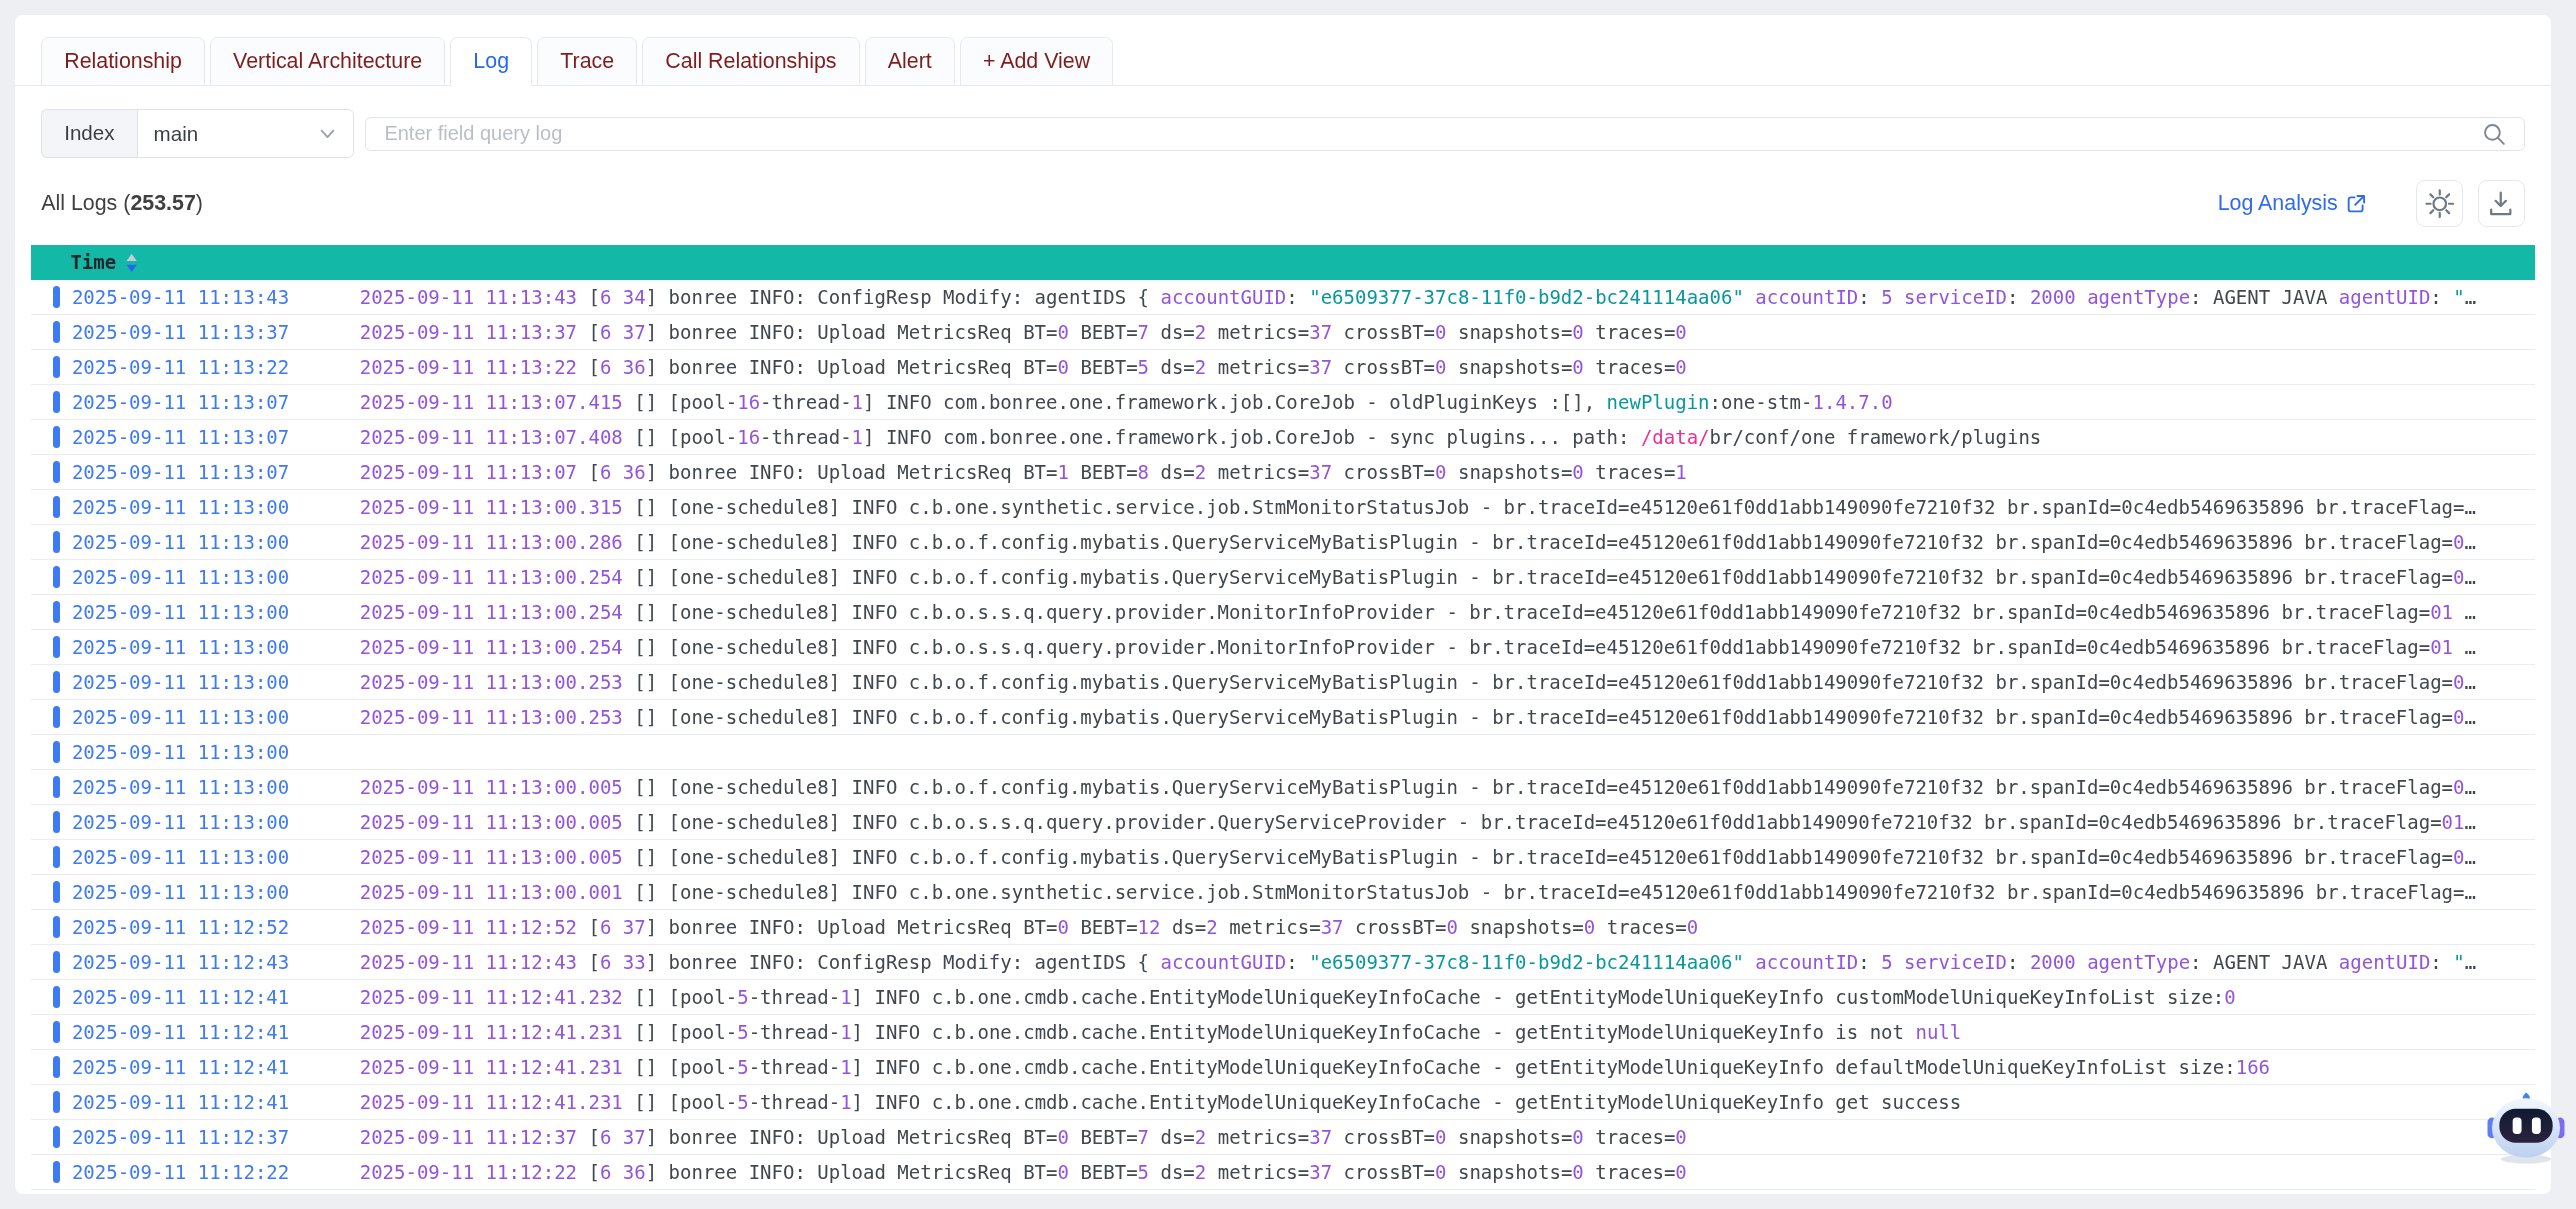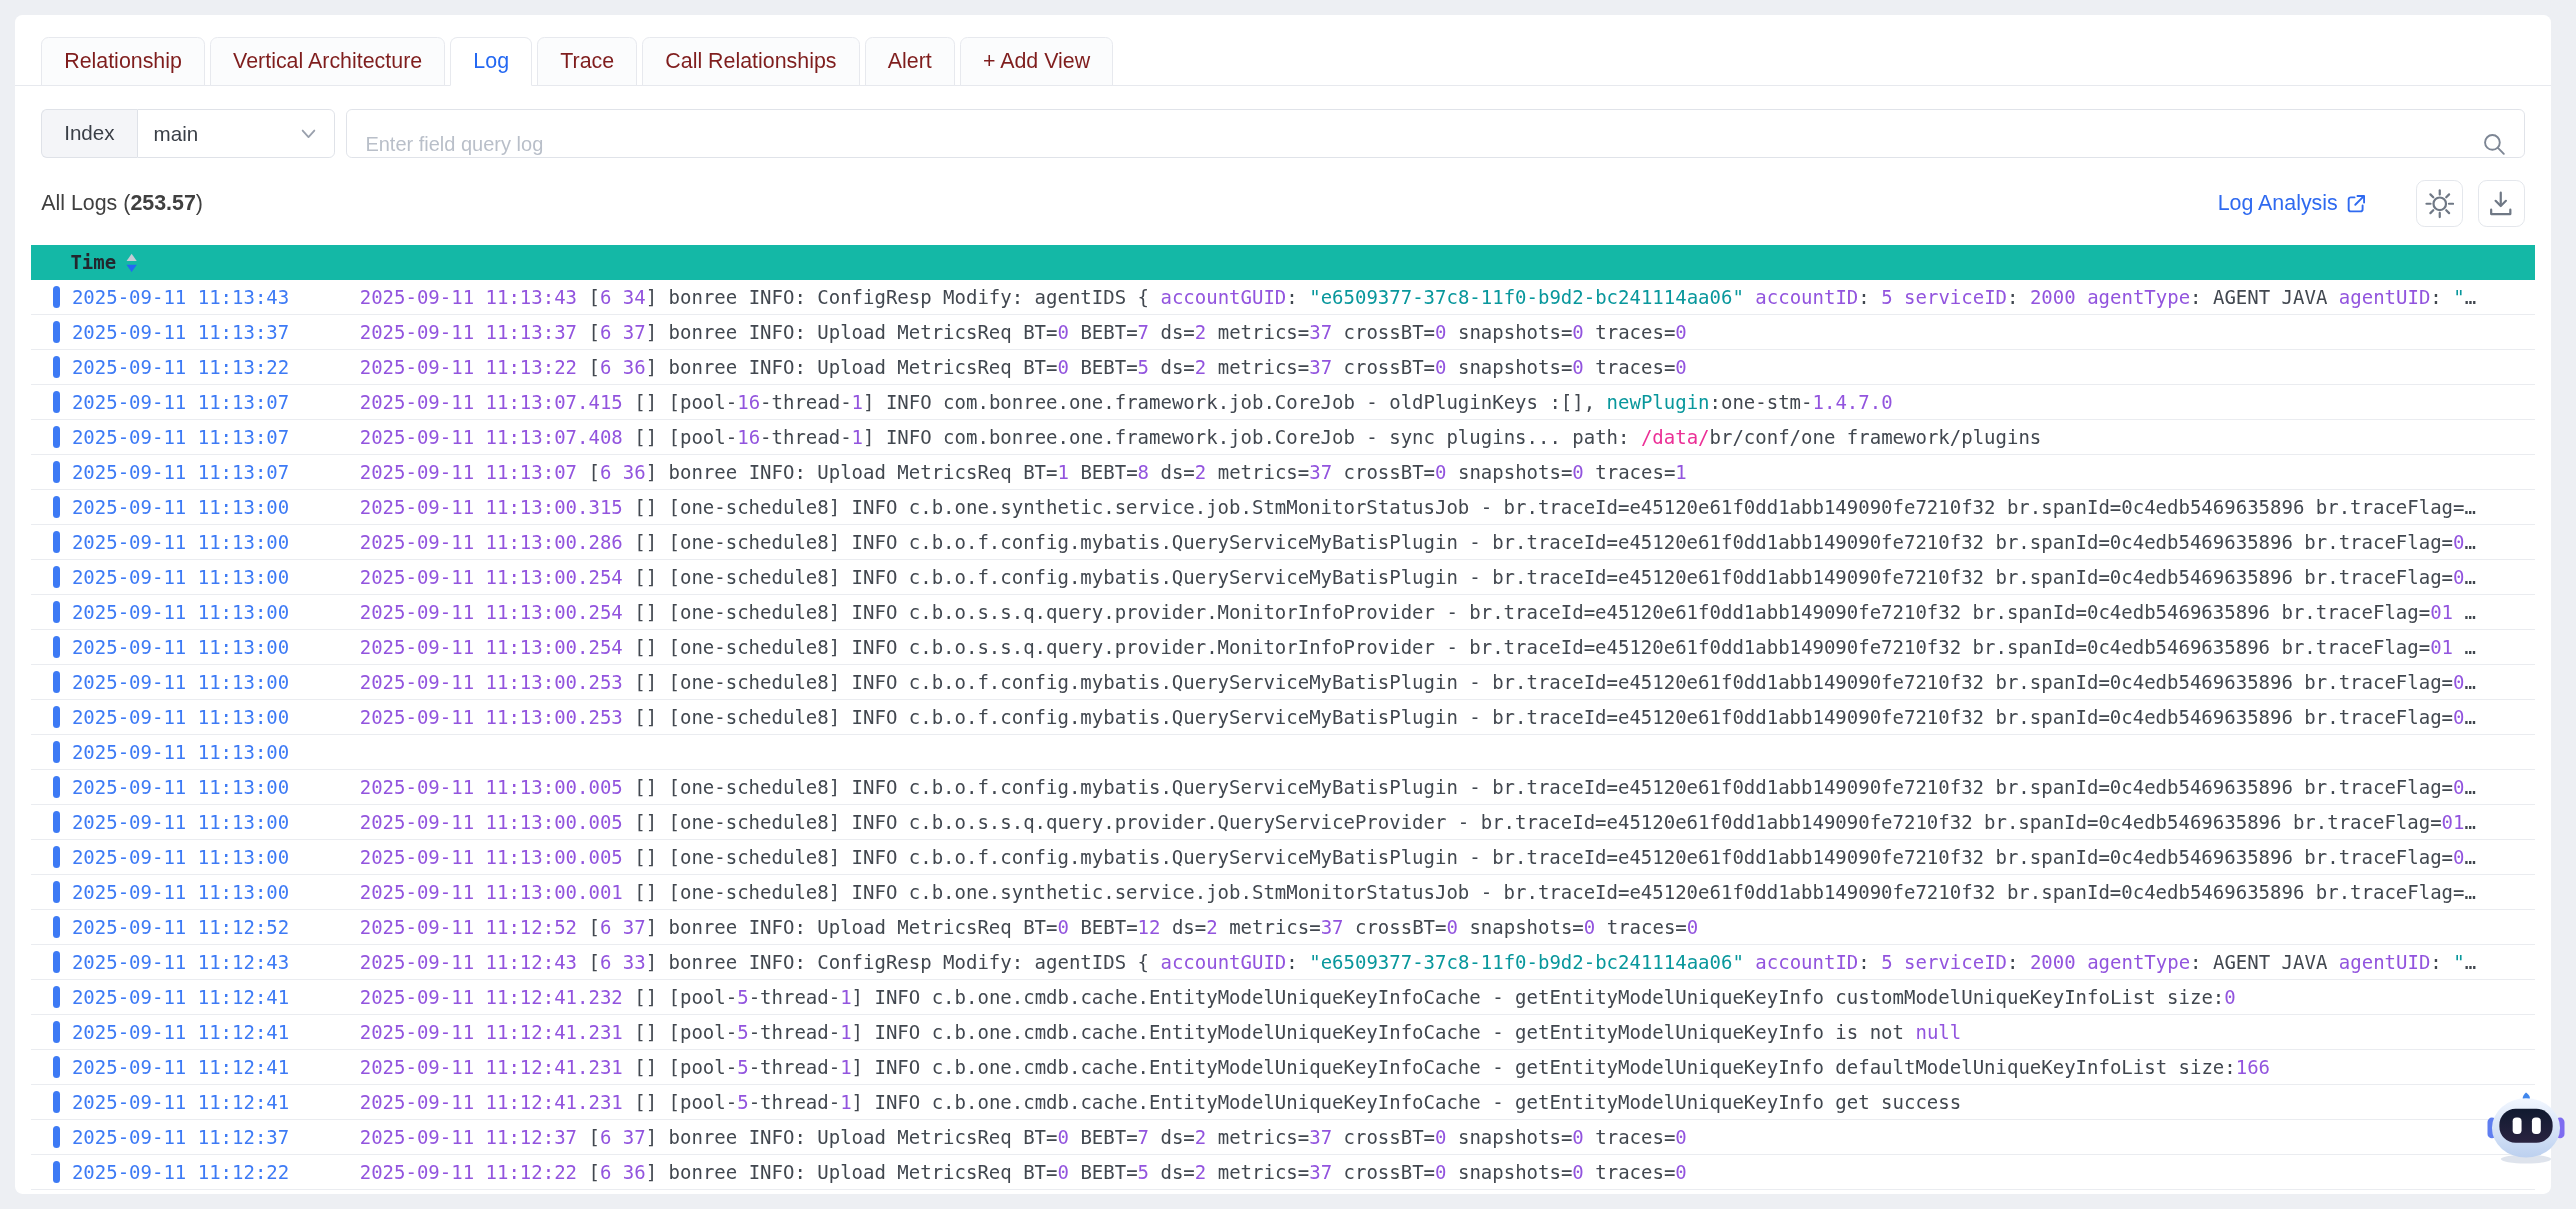--- a/index.html
+++ b/index.html
@@ -14,25 +14,25 @@
     font-size:21.4px;color:#7f1d1d;margin-bottom:-1.5px;border-bottom:1.5px solid #e7e9ee;
     white-space:nowrap;cursor:pointer;}
   .tab.active{background:#fff;color:#2468f2;border-bottom:1.5px solid #fff;}
   
   .filterrow{display:flex;align-items:center;margin:23.6px 26.5px 0 26.5px;}
   .index-group{display:flex;flex:none;}
   .index-label{background:#f4f5f8;border:1.5px solid #dfe2e8;border-right:none;
     border-radius:5.9px 0 0 5.9px;height:49px;line-height:46px;padding:0 22px;
     font-size:20.6px;color:#3a3f47;box-sizing:border-box;}
   .index-select{background:#fff;border:1.5px solid #dfe2e8;border-radius:0 5.9px 5.9px 0;
-    height:49px;width:198px;display:flex;align-items:center;justify-content:space-between;
+    height:49px;width:217px;display:flex;align-items:center;justify-content:space-between;
     padding:0 16px;font-size:20.6px;color:#3a3f47;box-sizing:border-box;cursor:pointer;}
   .chev{width:19px;height:19px;flex:none;}
-  .searchbox{flex:1;margin-left:11.8px;border:1.5px solid #e0e3e9;border-radius:5.9px;height:49px;
-    display:flex;align-items:flex-end;padding:0 16px;box-sizing:border-box;background:#fff;}
+  .searchbox{flex:1;margin-left:11.8px;border:1.5px solid #e0e3e9;border-radius:5.9px;height:34px;
+    display:flex;align-items:center;padding:0 16px;box-sizing:border-box;background:#fff;}
   .searchbox input{flex:1;border:none;outline:none;font-size:20px;color:#3a3f47;
     font-family:"Liberation Sans",sans-serif;background:transparent;}
   .searchbox input::placeholder{color:#b9bfc9;}
   
   .metarow{display:flex;align-items:center;justify-content:space-between;margin:22px 26.5px 17.7px 26.5px;}
   .alllogs{font-size:21.4px;color:#404040;}
   .alllogs b{font-weight:bold;}
   .meta-right{display:flex;align-items:center;}
   .loglink{color:#2f6af0;font-size:21.4px;display:flex;align-items:center;cursor:pointer;margin-right:34px;}
   .loglink svg{margin-left:7.4px;}

